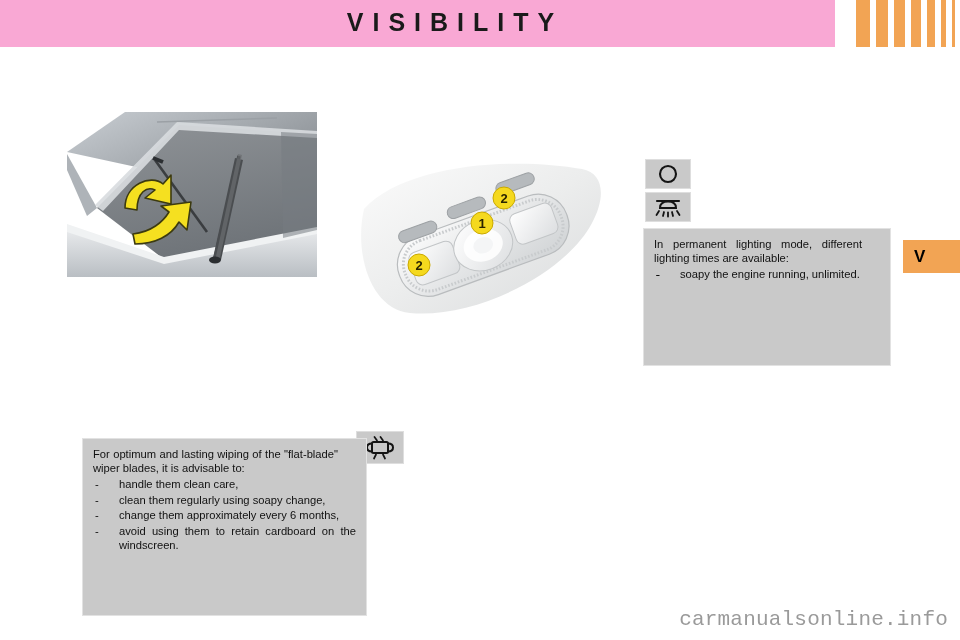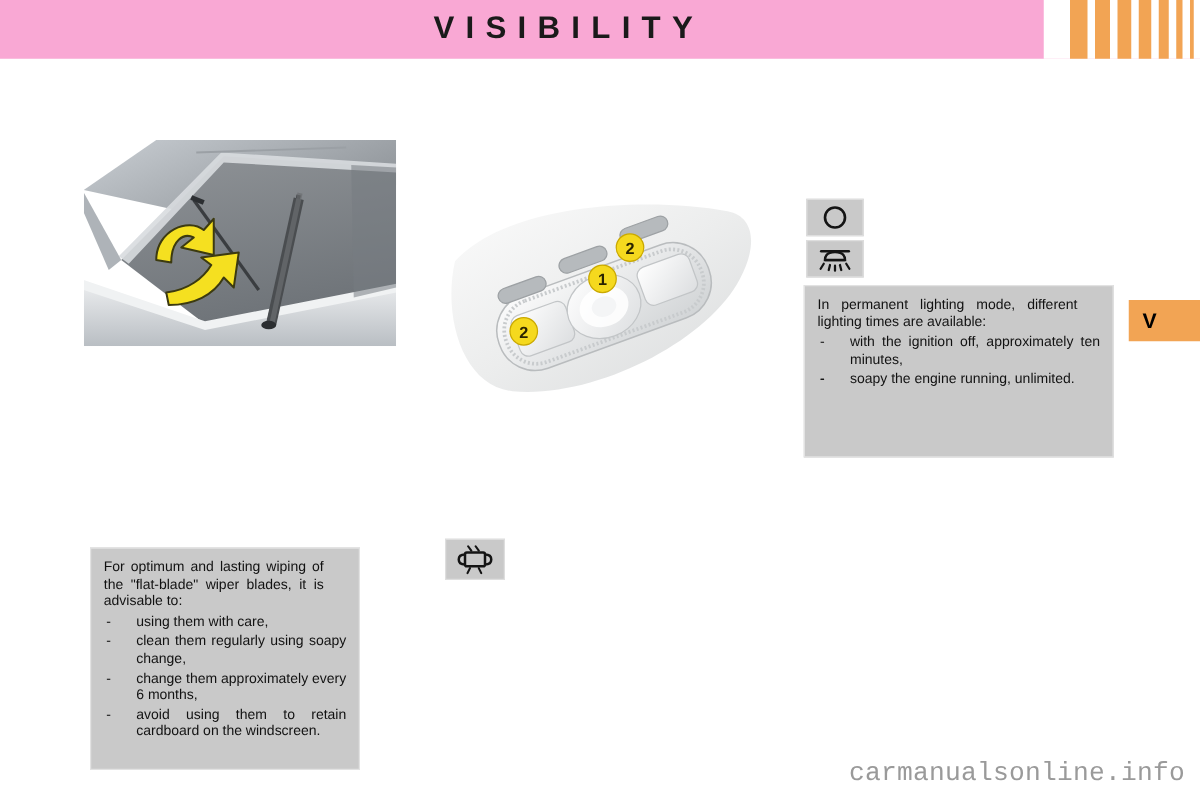--- a/index.html
+++ b/index.html
@@ -106,22 +106,22 @@
     margin-bottom: 2px;
     text-align: justify;
   }
   .info-box li .dash {
     position: absolute;
     left: 2px; top: 0;
   }
   .info-box li:last-child { margin-bottom: 0; }
 
   .info-wiper {
-    left: 72px; top: 438px;
-    width: 216px; height: 178px;
+    left: 82px; top: 438px;
+    width: 285px; height: 178px;
   }
   .info-lighting {
     left: 643px; top: 228px;
     width: 248px; height: 138px;
   }
 
   
   .icon-btn {
     position: absolute;
     background: #c9c9c9;
@@ -300,38 +300,37 @@
     <path d="M13,18.5 L11,22.5" stroke="#141414" stroke-width="1.7" stroke-linecap="round"></path>
     <path d="M20,18.5 L22,22.5" stroke="#141414" stroke-width="1.7" stroke-linecap="round"></path>
   </svg>
 </div>
 
 <div class="info-box info-lighting">
   <p class="lead">In permanent lighting mode, different lighting times are available:</p>
   <ul>
     <li>
       <span class="dash">-</span>
-      <span>with the ignition off, approximately ten minutes,</span>
     </li>
     <li>
       <span class="dash">-</span>
     </li>
     <li>
       <span class="dash">-</span>
       <span>soapy the engine running, unlimited.</span>
     </li>
   </ul>
 </div>
 
 <div class="info-box info-wiper">
   <p class="lead">For optimum and lasting wiping of the "flat-blade" wiper blades, it is advisable to:</p>
   <ul>
     <li>
       <span class="dash">-</span>
-      <span>using them with care,</span>
+      <span>handle them clean care,</span>
     </li>
     <li>
       <span class="dash">-</span>
       <span>clean them regularly using soapy change,</span>
     </li>
     <li>
       <span class="dash">-</span>
       <span>change them approximately every 6 months,</span>
     </li>
     <li>

